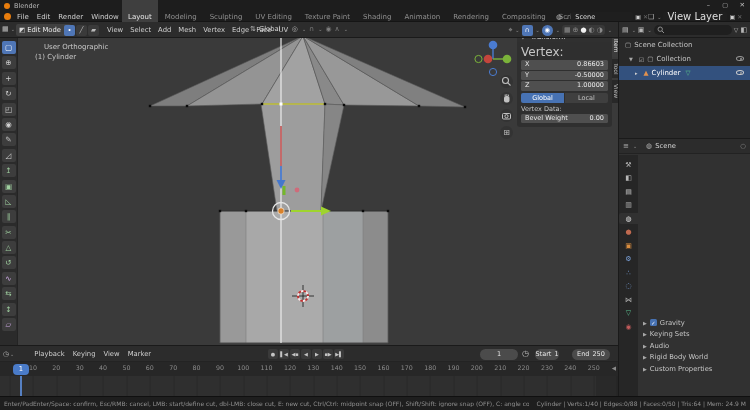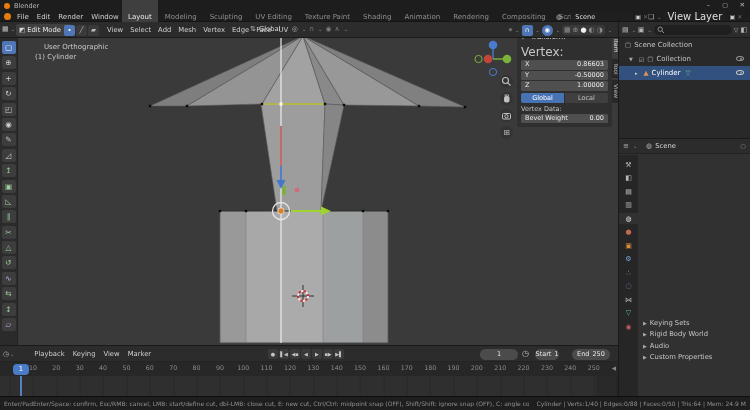--- a/index.html
+++ b/index.html
@@ -445,34 +445,39 @@
         <div class="ptab" style="color: rgb(91, 191, 143);">
           <span>▽</span>
         </div>
         <div class="ptab" style="color: rgb(194, 91, 91);">
           <span>◉</span>
         </div>
       </div>
 
     <div class="abs" style="left:21px;top:178px;width:110px">
 
+    <div class="collapsed-row">
+          <span class="tri">▶</span>
+          <span class="cb">✓</span>
+          <span>Gravity</span>
+        </div>
         <div class="collapsed-row">
           <span class="tri">▶</span>
 
           <span>Keying Sets</span>
         </div>
         <div class="collapsed-row">
           <span class="tri">▶</span>
 
-          <span>Rigid Body World</span>
+          <span>Audio</span>
         </div>
         <div class="collapsed-row">
           <span class="tri">▶</span>
 
-          <span>Audio</span>
+          <span>Rigid Body World</span>
         </div>
         <div class="collapsed-row">
           <span class="tri">▶</span>
 
           <span>Custom Properties</span>
         </div>
       </div>
   </div>
 
   <div class="abs" style="left:0;top:345px;width:618px;height:51px;background:#2e2e2e;border-top:1px solid #1a1a1a">

